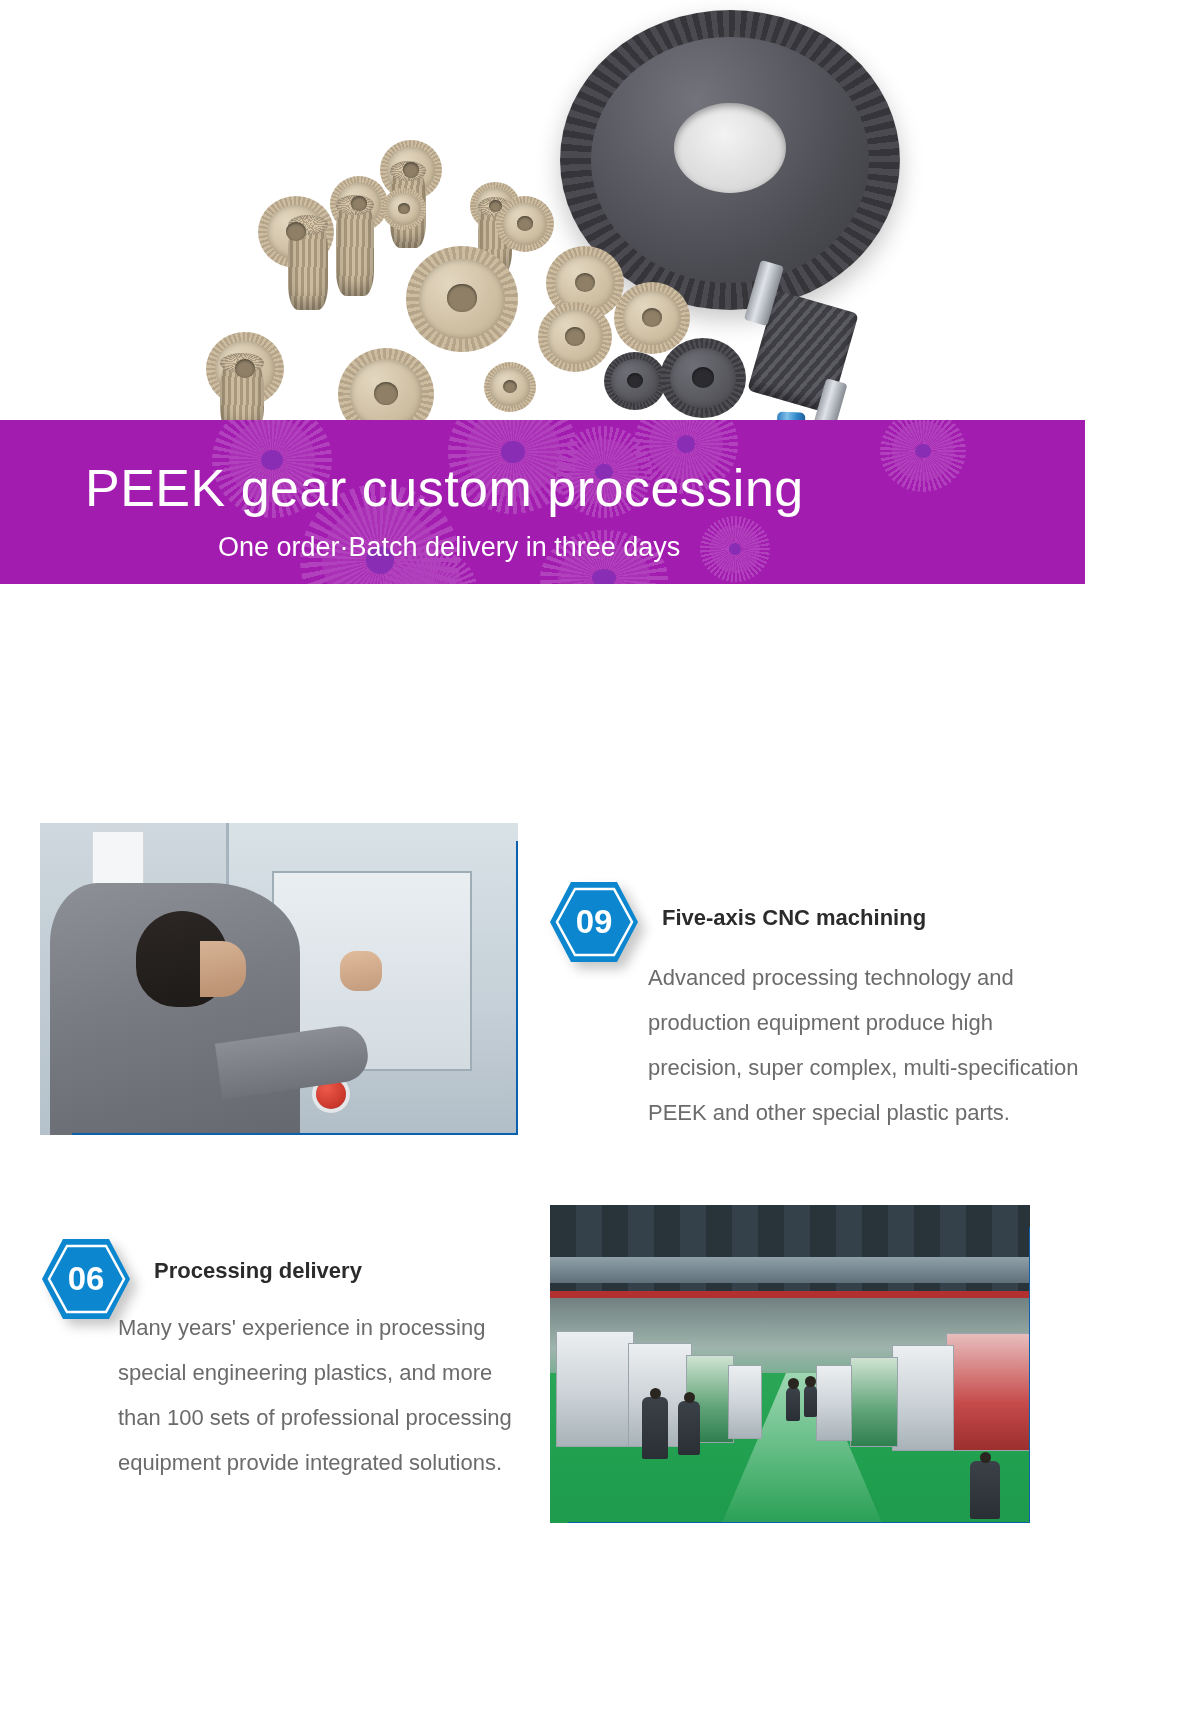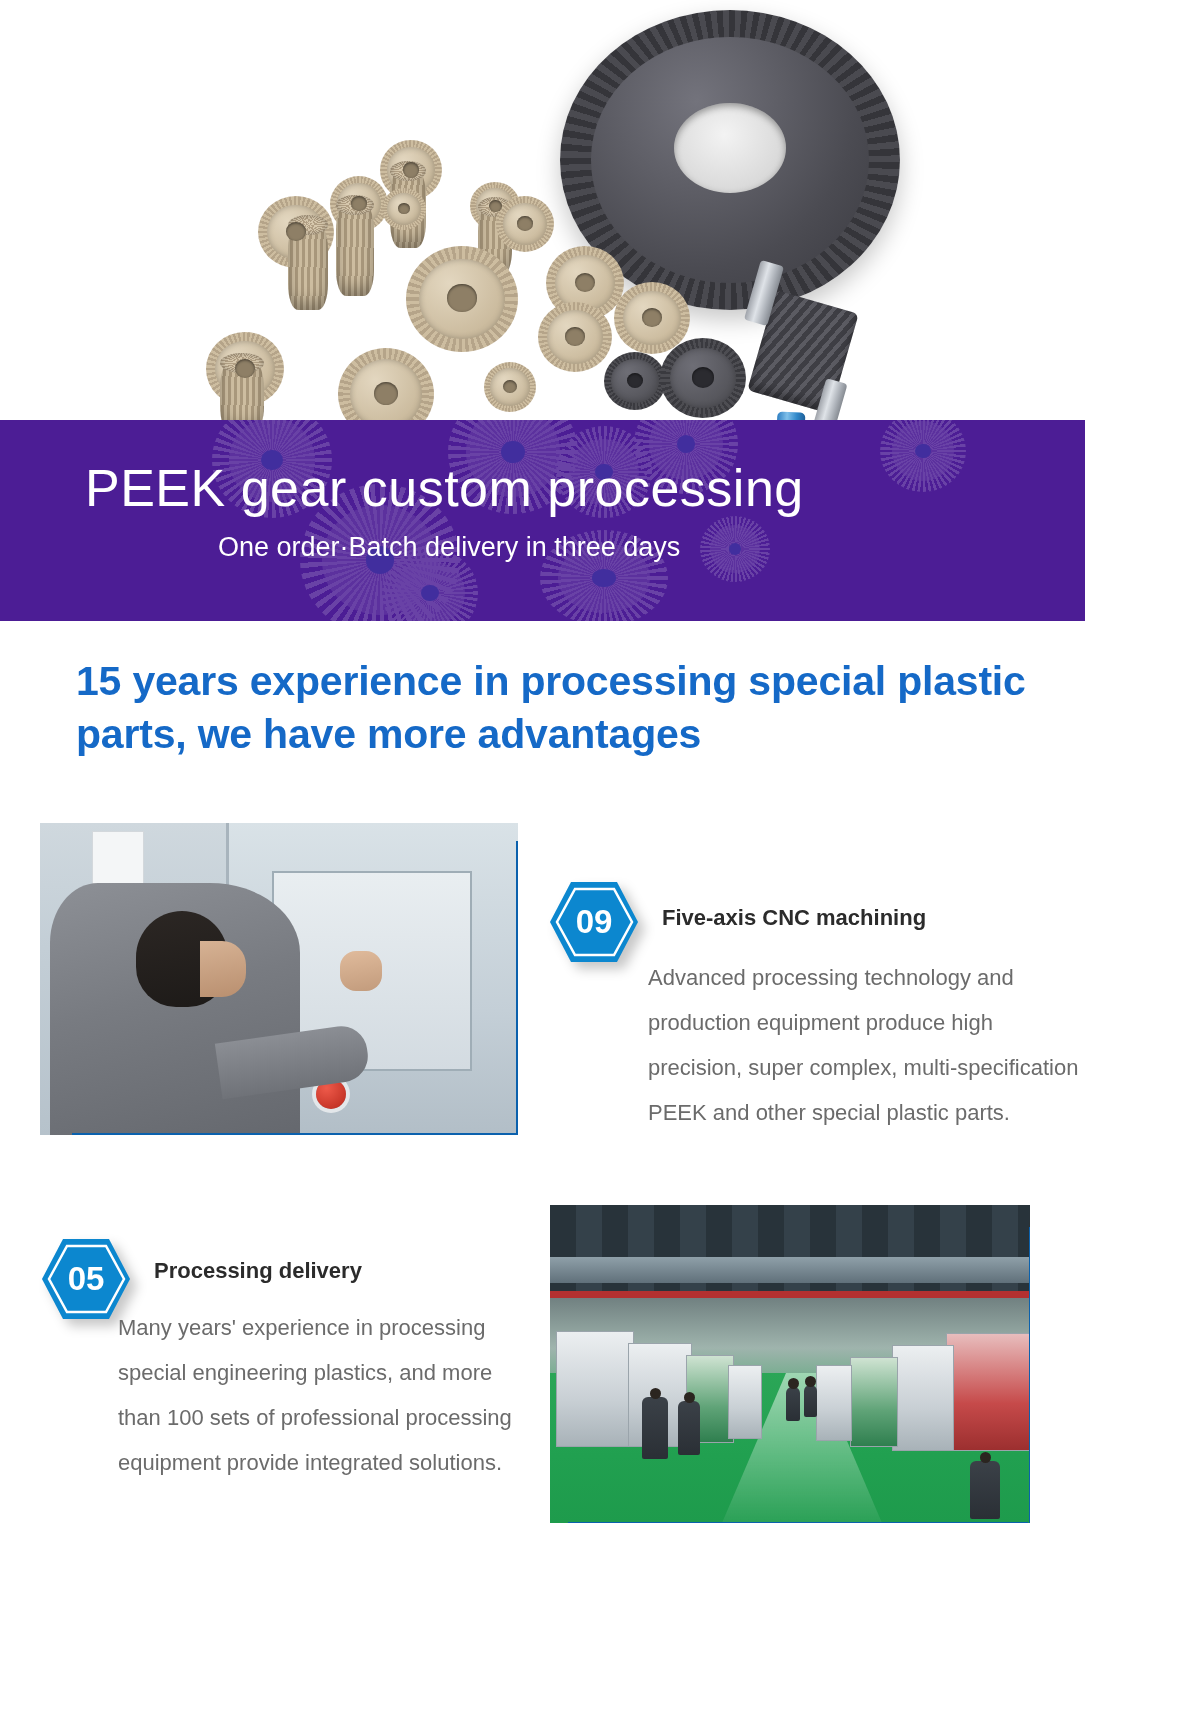--- a/index.html
+++ b/index.html
@@ -114,22 +114,22 @@
   .bluerod {
     position: absolute;
     background: linear-gradient(90deg,#2f7fc2,#7fc0ea 35%,#2f87c9 70%,#1f5f98);
     border-radius: 5px;
   }
 
   
   .banner {
     position: absolute;
     left: 0; top: 420px;
-    width: 1085px; height: 201px;
-    background: #4c1d95;
+    width: 1085px; height: 164px;
+    background: #a21caf;
     overflow: hidden;
   }
   .banner-gears { position: absolute; inset: 0; opacity: .16; }
   .bg-gear {
     position: absolute;
     border-radius: 50%;
     background: repeating-conic-gradient(#ffffff 0deg 4deg, transparent 4deg 8deg);
   }
   .bg-gear::after {
     content:""; position:absolute; left:14%; top:14%; width:72%; height:72%;
@@ -378,21 +378,20 @@
       <div class="bg-gear" style="left:540px; top:110px;  width:128px; height:96px;"></div>
       <div class="bg-gear" style="left:382px; top:128px;  width:96px;  height:90px;"></div>
       <div class="bg-gear" style="left:700px; top:96px;   width:70px;  height:66px;"></div>
       <div class="bg-gear" style="left:880px; top:-10px;  width:86px;  height:82px;"></div>
     </div>
 
     <div class="banner-title">PEEK gear custom processing</div>
     <div class="banner-sub">One order·Batch delivery in three days</div>
   </div>
 
-  <h2 class="headline">15 years experience in processing special plastic parts, we have more advantages</h2>
 
   <div class="photo" id="photo1">
     <div class="p1-bg"></div>
     <div class="p1-cab"></div>
     <div class="p1-panel">
       
       
       
     </div>
     <div class="p1-estop"></div>
@@ -445,20 +444,20 @@
 
     <div class="accent"></div>
     <div class="accentR"></div>
   </div>
 
   <div class="badge" id="f2-badge">
     <svg viewBox="0 0 92 84" xmlns="http://www.w3.org/2000/svg" aria-hidden="true">
       <polygon points="23,2 69,2 90,42 69,82 23,82 2,42" fill="#0c87cf"></polygon>
       <polygon points="27,9 66,9 84,42 66,75 27,75 9,42" fill="none" stroke="#ffffff" stroke-width="2.5"></polygon>
     </svg>
-    <span class="num">05</span>
+    <span class="num">06</span>
   </div>
 
   <div class="feat-title" id="f2-title">Processing delivery</div>
 
   <div class="feat-body" id="f2-body">Many years' experience in processing special engineering plastics, and more than 100 sets of professional processing equipment provide integrated solutions.</div>
 
 </div>
 
 </body></html>

